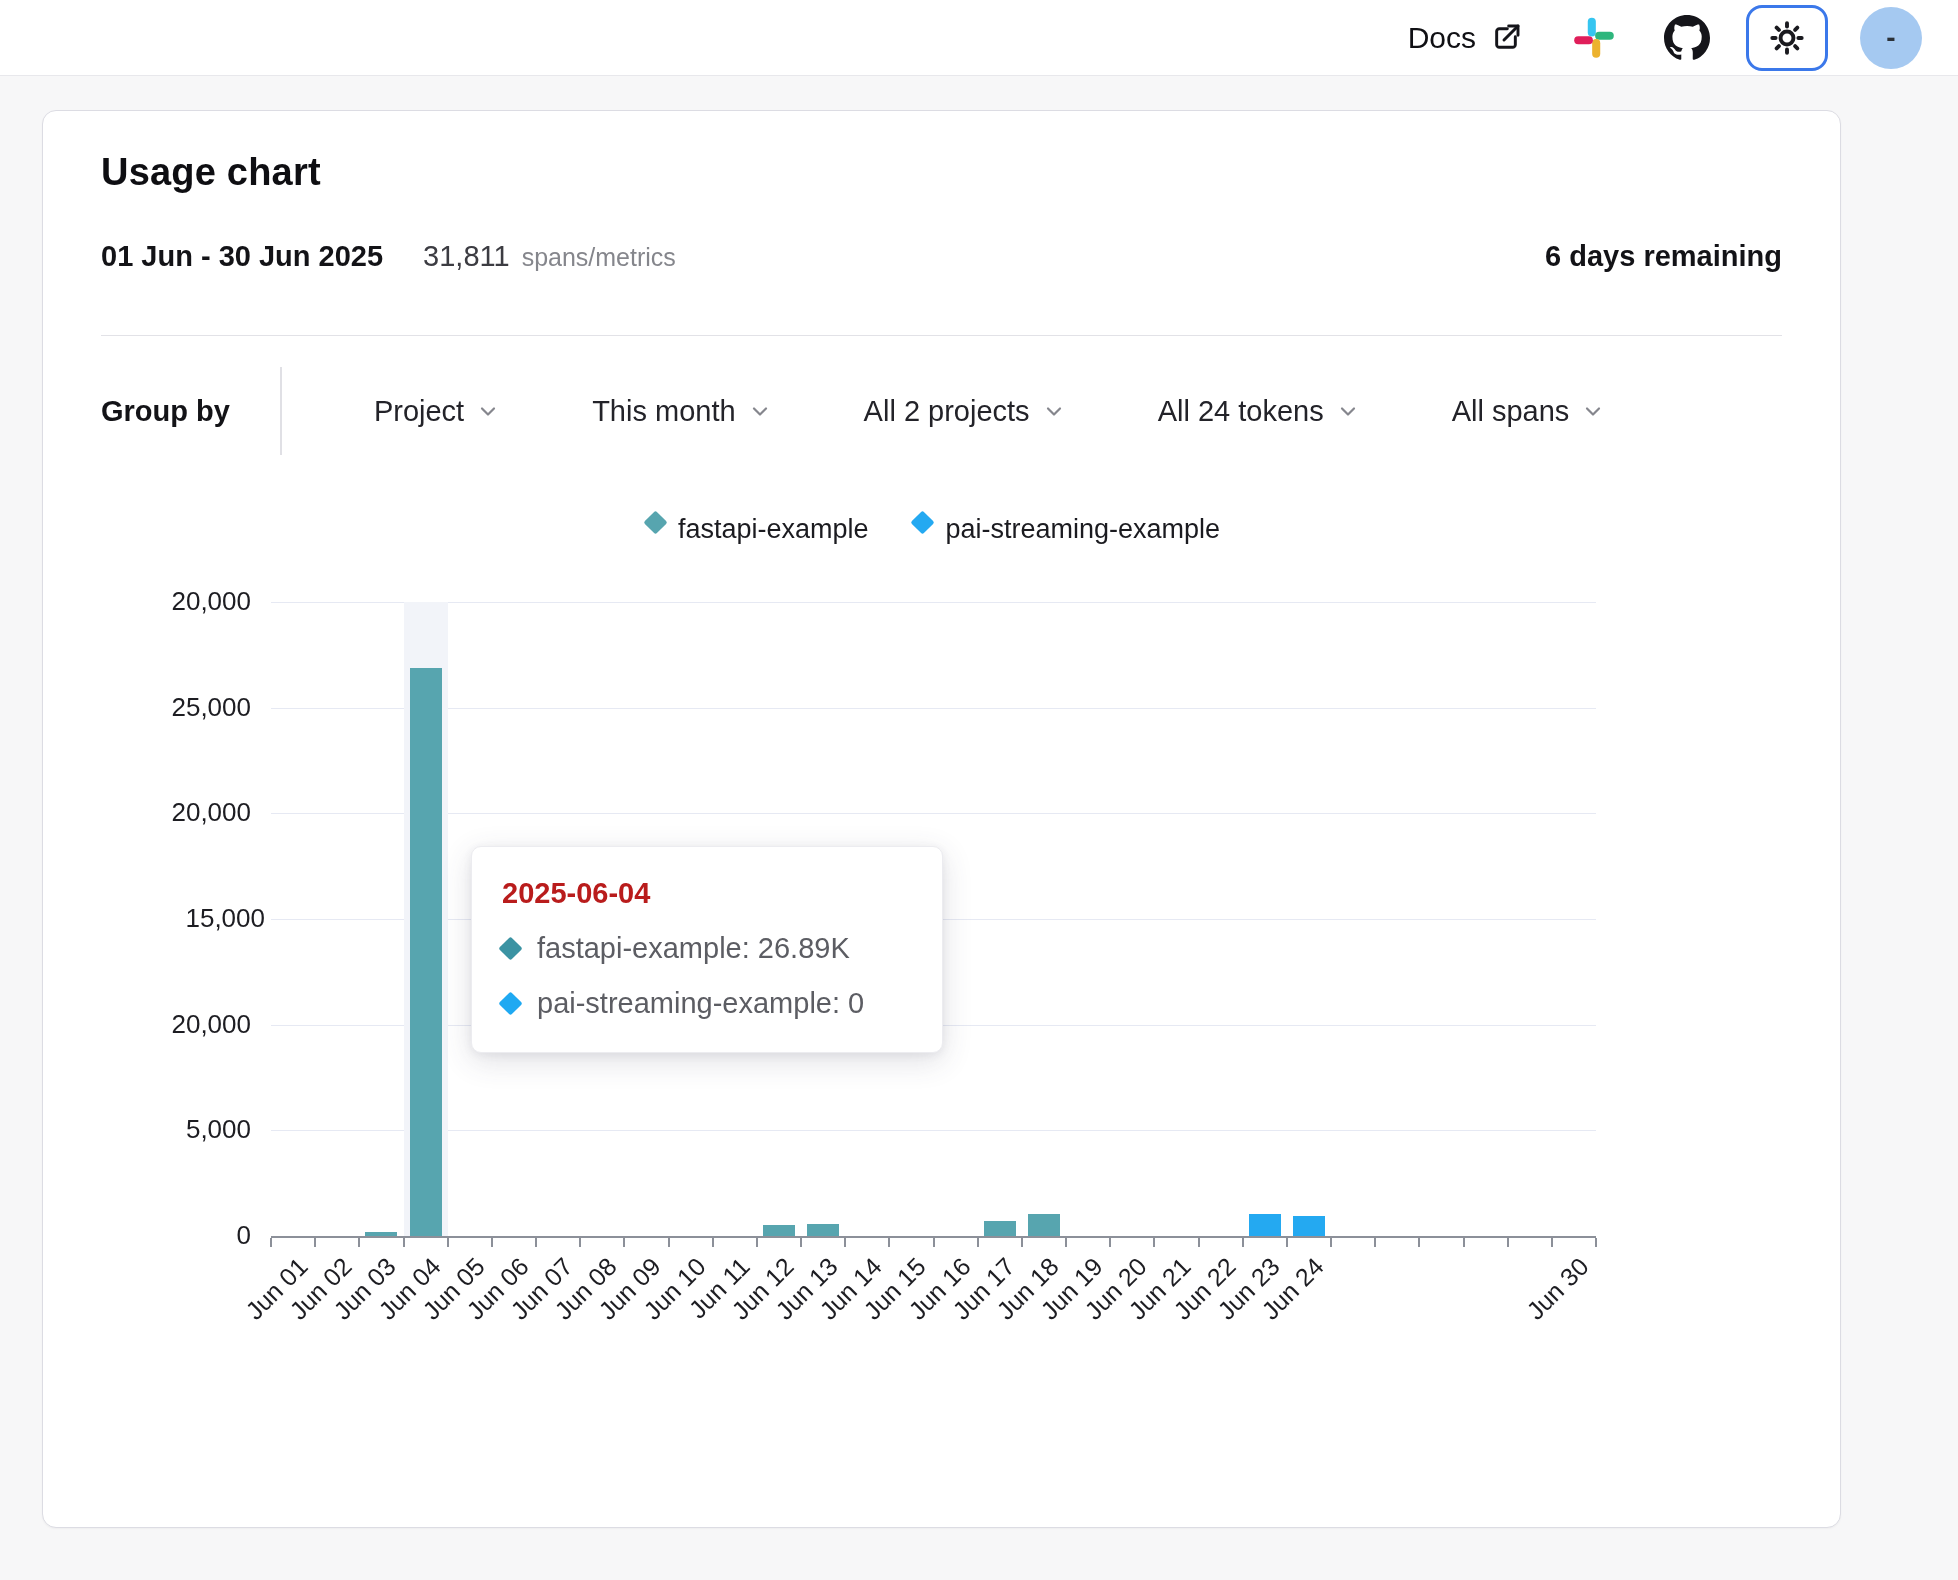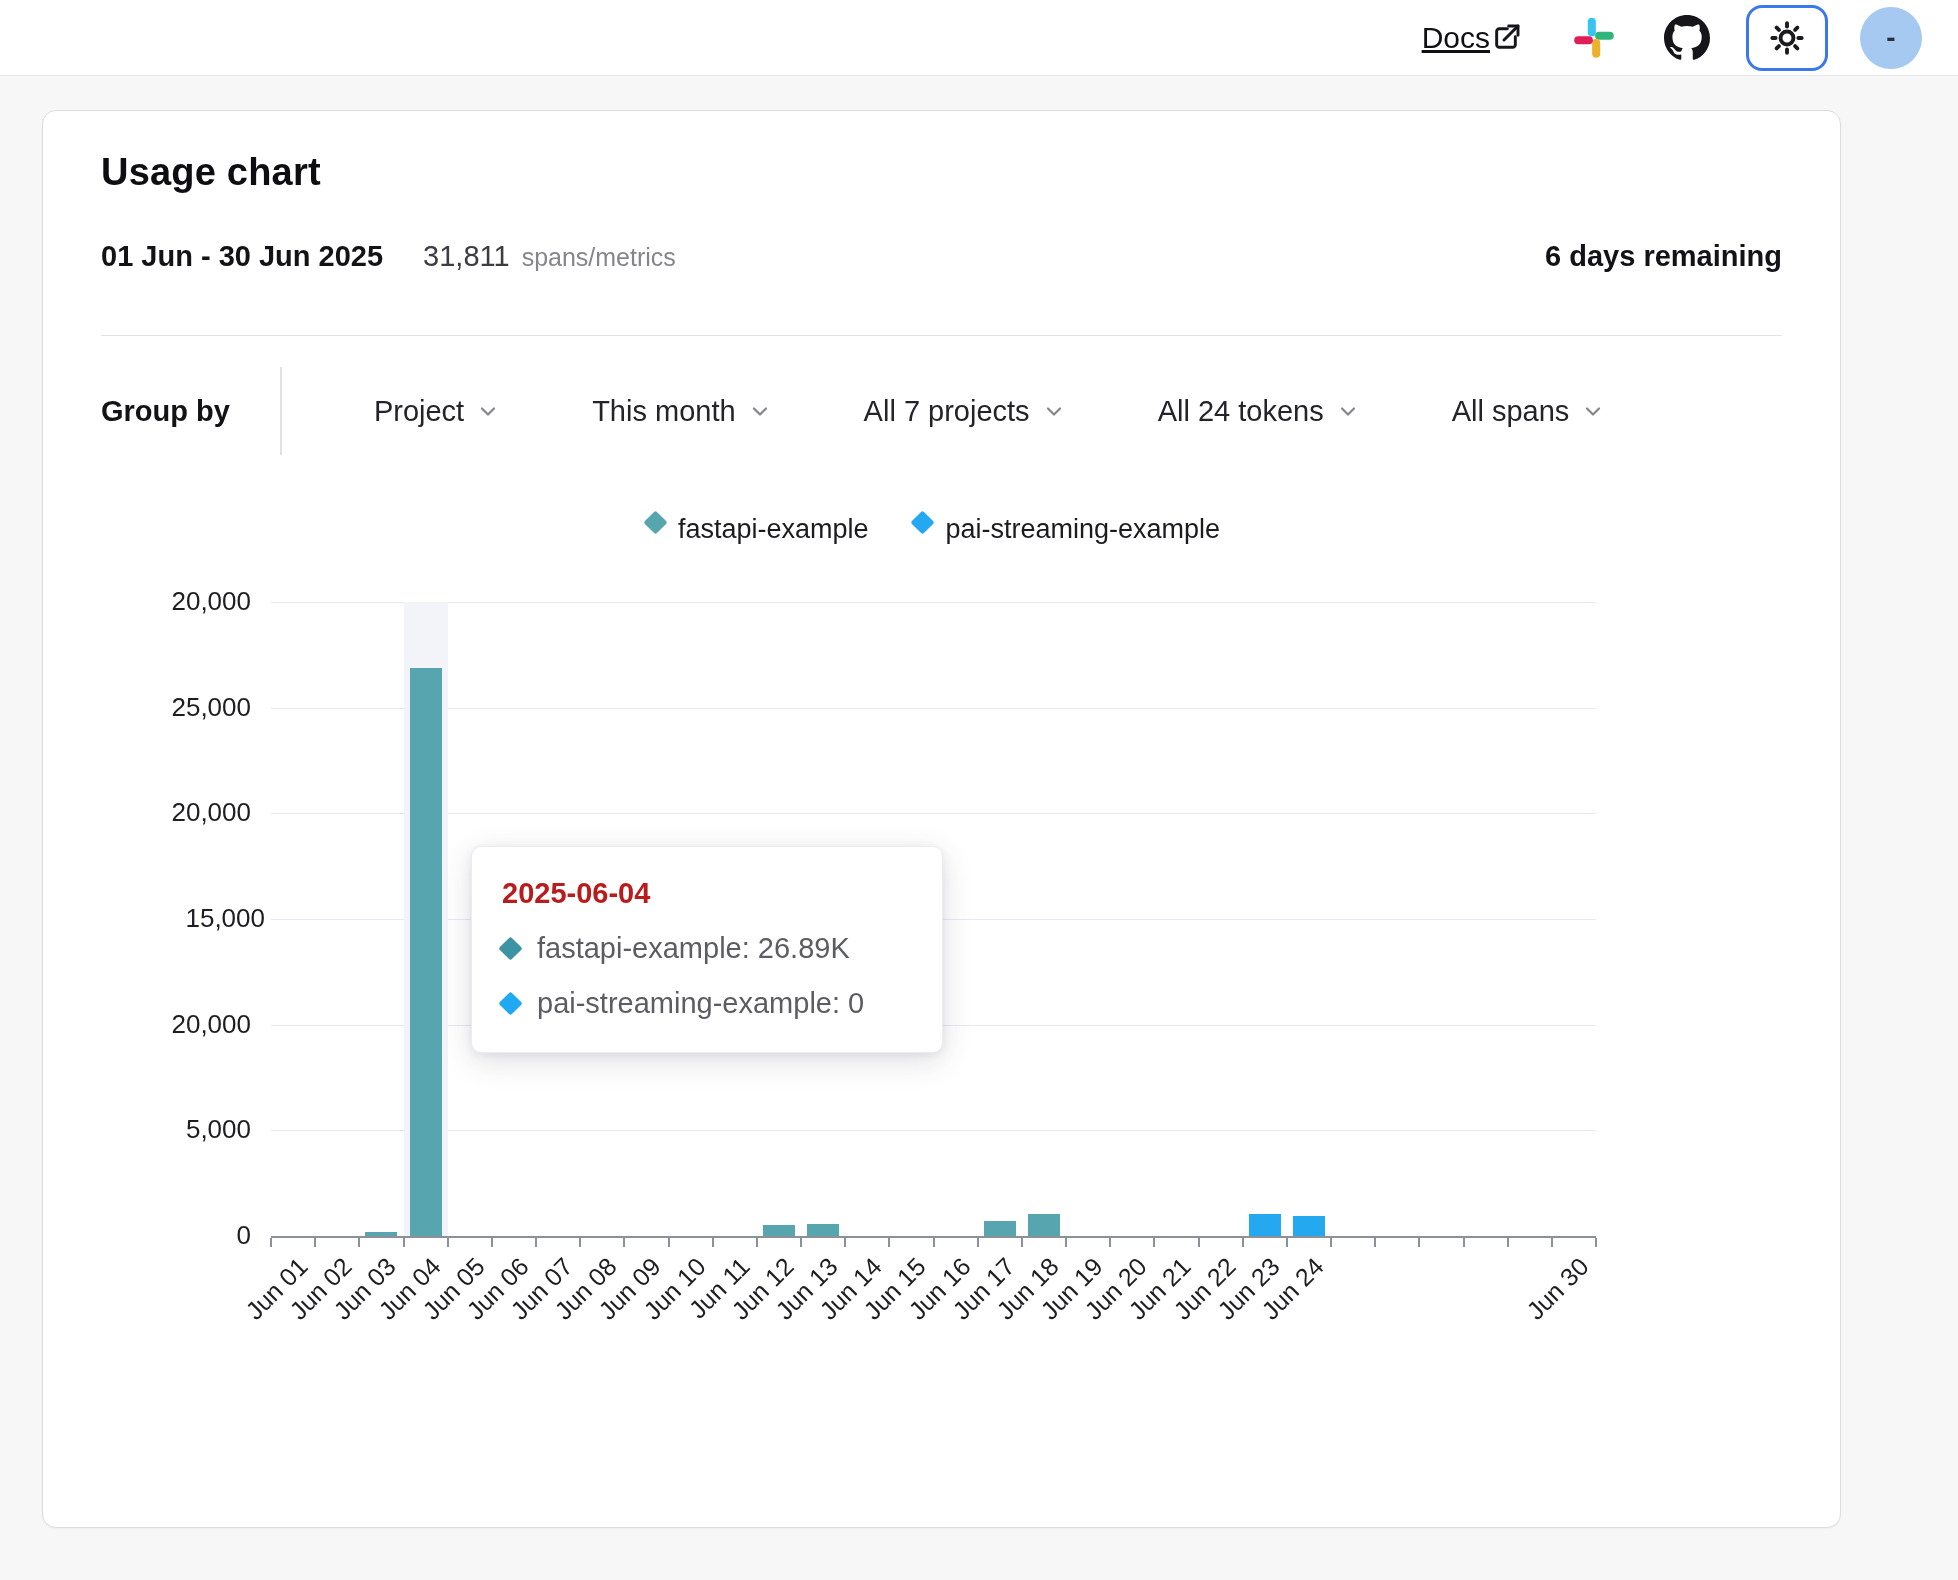--- a/index.html
+++ b/index.html
@@ -11,21 +11,21 @@
     overflow:hidden;
     position:relative;
   }
   
   .topbar {
     position:absolute; left:0; top:0; width:1958px; height:76px;
     background:#ffffff; border-bottom:1px solid #e8e8ec;
     display:flex; align-items:center; justify-content:flex-end;
     padding-right:36px; gap:0;
   }
-  .docs-link { display:flex; align-items:center; font-size:30px; color:#101014; cursor:pointer; margin-right:50px;text-decoration:underline; }
+  .docs-link { display:flex; align-items:center; gap:14px; font-size:30px; color:#101014; cursor:pointer; margin-right:50px; }
   .icon-btn { display:flex; align-items:center; justify-content:center; cursor:pointer; }
   .slack-btn { margin-right:48px; }
   .github-btn { margin-right:36px; }
   .theme-btn {
     width:82px; height:66px; border:3px solid #3b78ea; border-radius:16px;
     background:#fff; margin-right:32px;
   }
   .avatar {
     width:62px; height:62px; border-radius:50%;
     background:#a5c9f1; color:#2b3138;
@@ -145,21 +145,21 @@
           <path d="M6 9.5l6 6 6-6"></path>
         </svg>
     </div>
     <div class="dropdown">
       <span>This month</span>
       <svg width="24" height="24" viewBox="0 0 24 24" fill="none" stroke="#85868d" stroke-width="2.2" stroke-linecap="round" stroke-linejoin="round">
           <path d="M6 9.5l6 6 6-6"></path>
         </svg>
     </div>
     <div class="dropdown">
-      <span>All 7 projects</span>
+      <span>All 2 projects</span>
       <svg width="24" height="24" viewBox="0 0 24 24" fill="none" stroke="#85868d" stroke-width="2.2" stroke-linecap="round" stroke-linejoin="round">
           <path d="M6 9.5l6 6 6-6"></path>
         </svg>
     </div>
     <div class="dropdown">
       <span>All 24 tokens</span>
       <svg width="24" height="24" viewBox="0 0 24 24" fill="none" stroke="#85868d" stroke-width="2.2" stroke-linecap="round" stroke-linejoin="round">
           <path d="M6 9.5l6 6 6-6"></path>
         </svg>
     </div>

